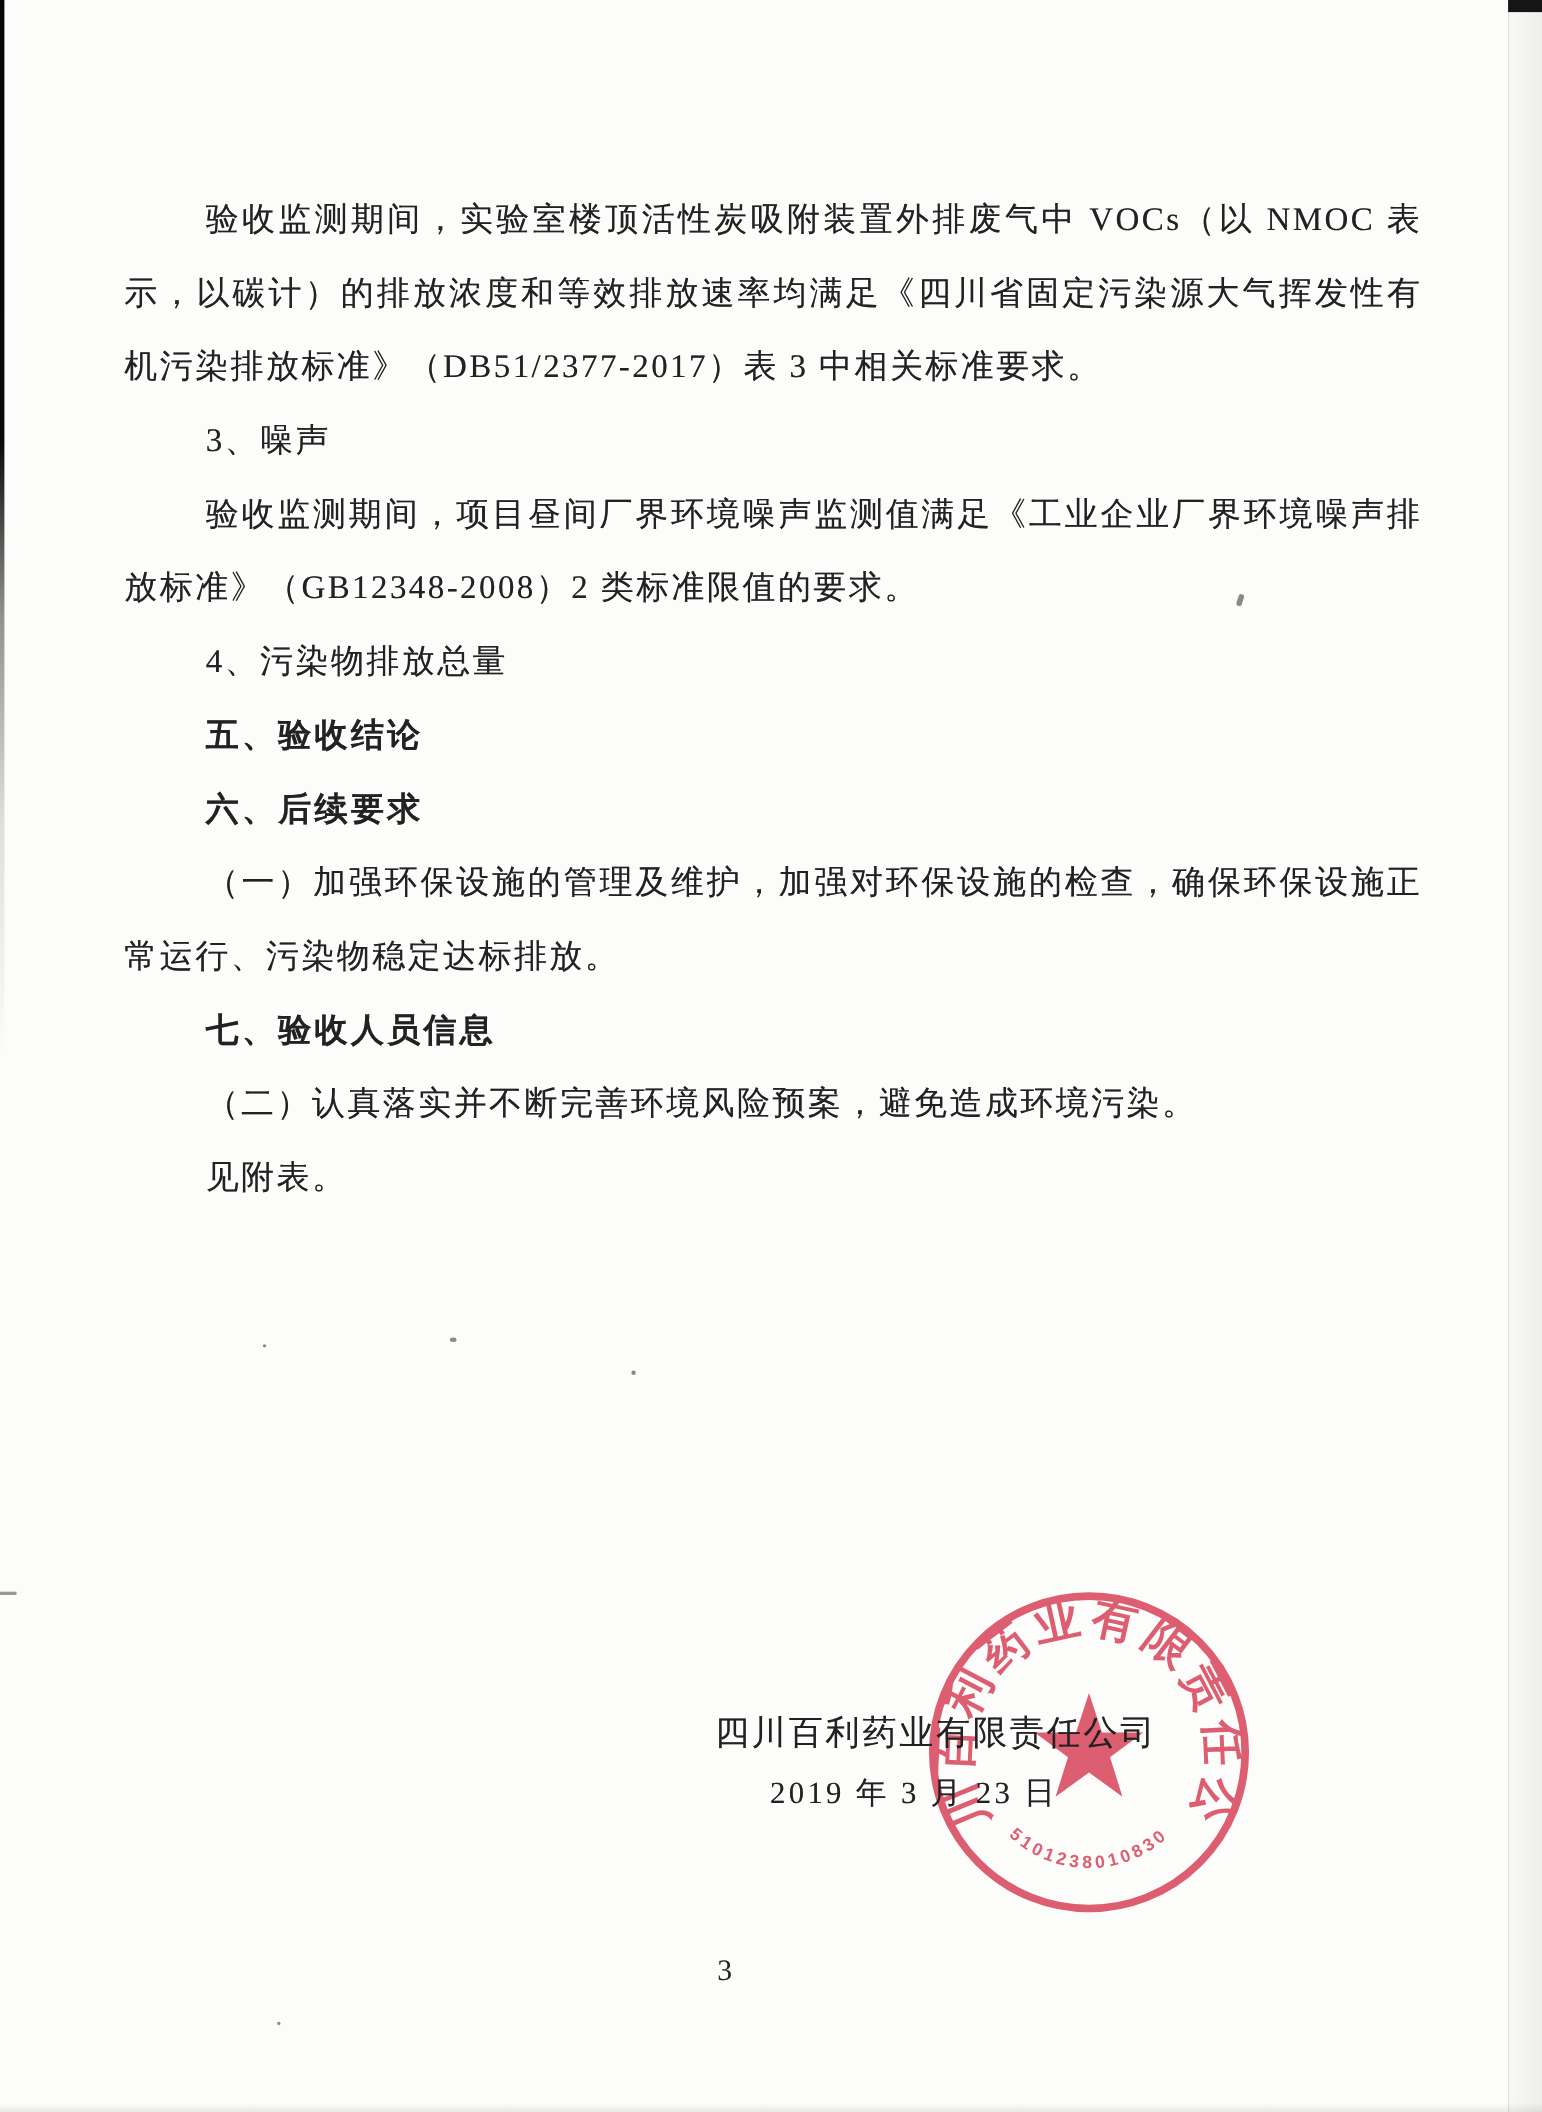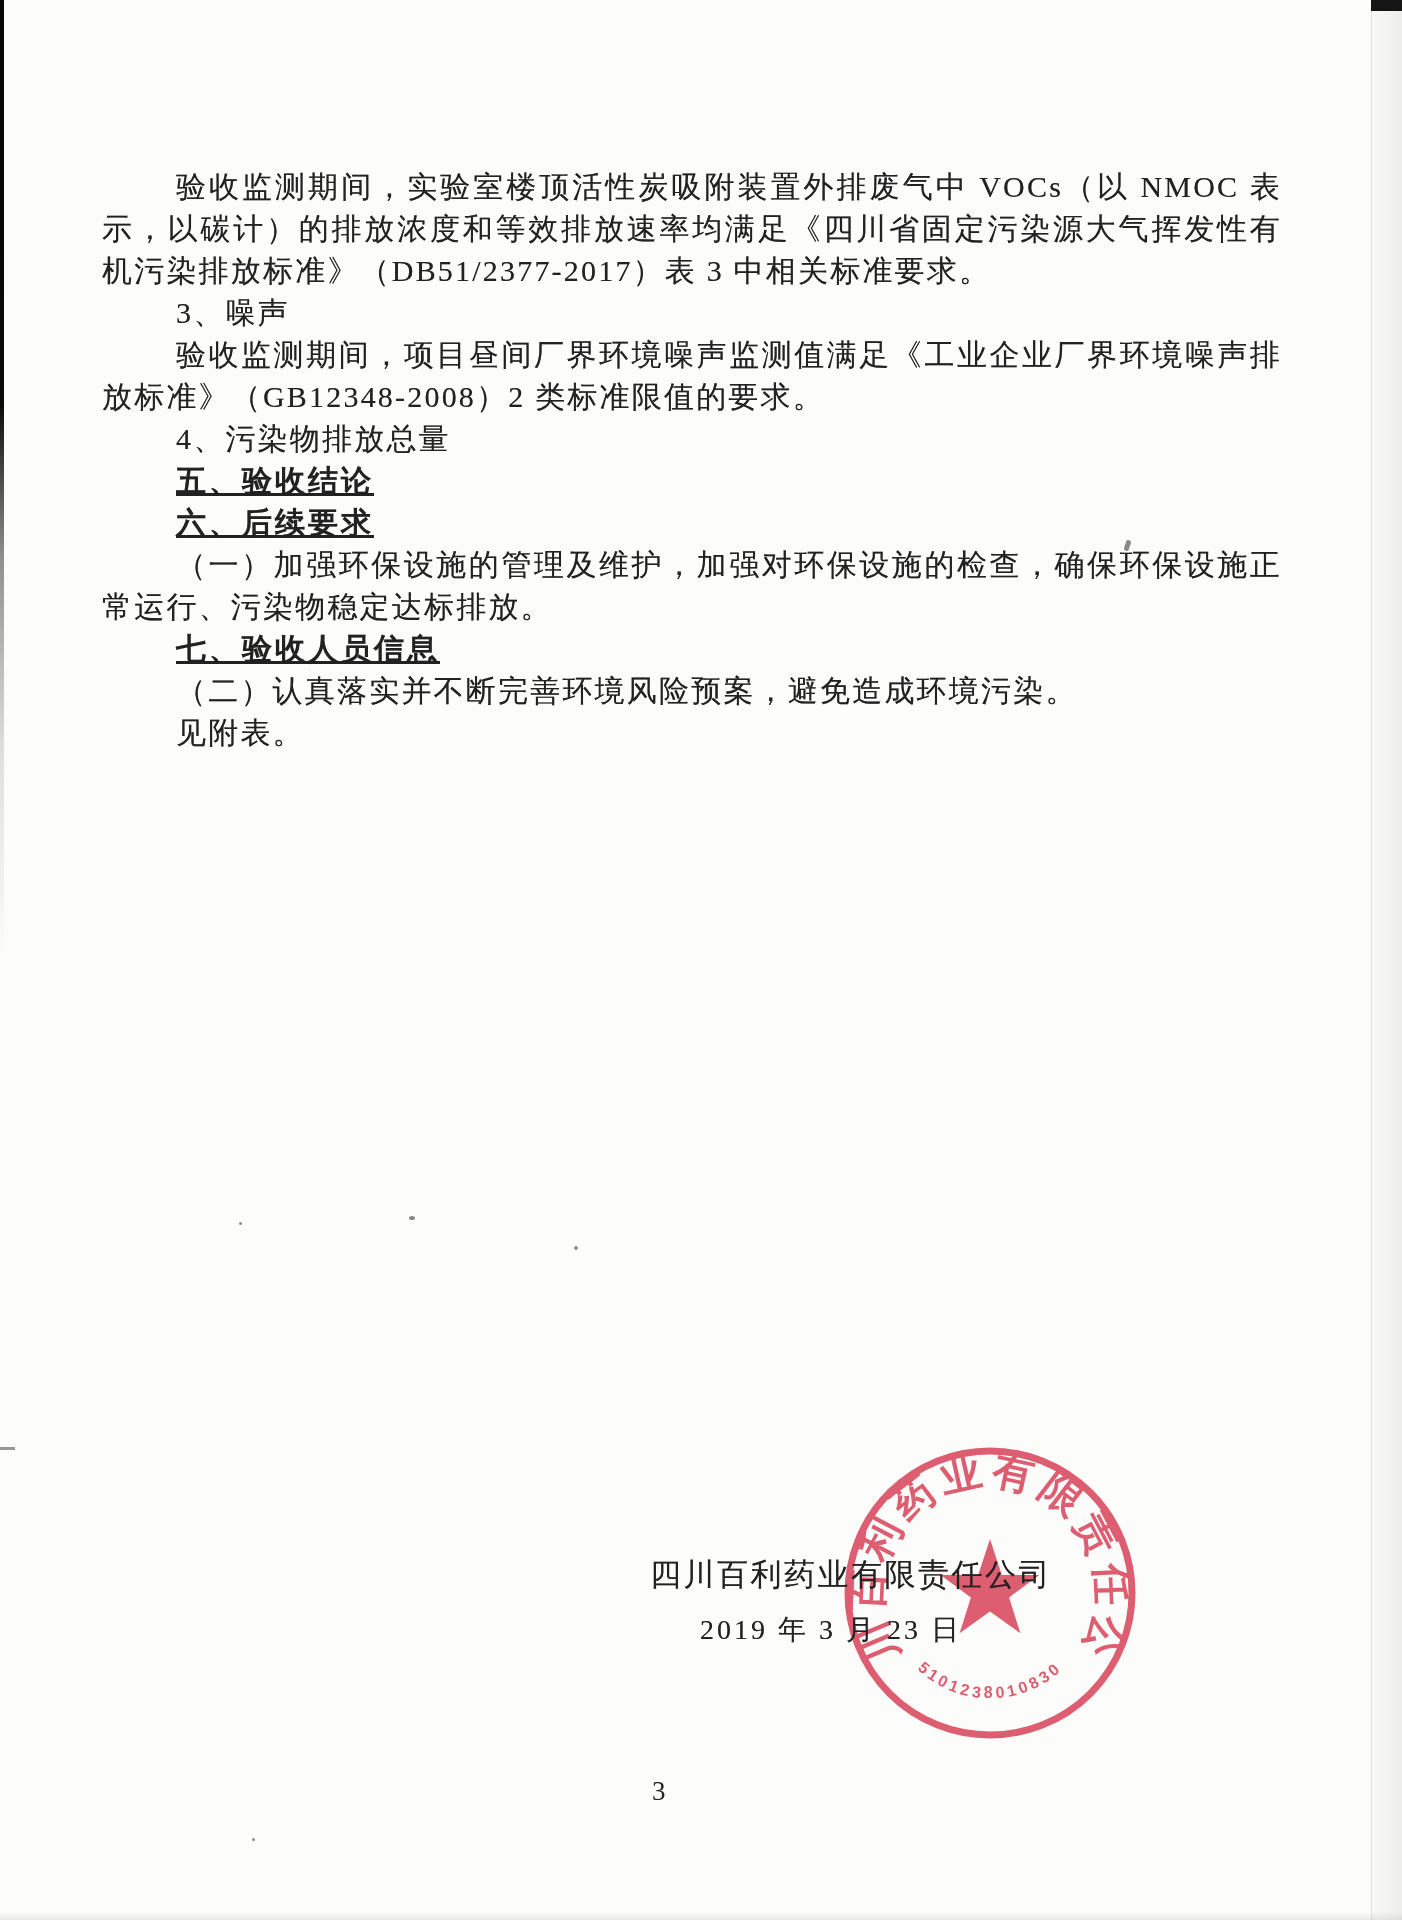--- a/index.html
+++ b/index.html
@@ -3,31 +3,30 @@
 <meta charset="utf-8">
 <style>
   html,body { margin:0; padding:0; background:#e9e9e9; }
   .page {
     position:relative; width:1402px; height:1920px;
     background:#fcfcfb; overflow:hidden;
     font-family:"Liberation Serif","DejaVu Serif",serif;
     color:#222;
   }
   .content {
-    position:absolute; left:102px; top:166px; width:1180px;
-    font-size:30px; line-height:42px; letter-spacing:2.2px;
+    position:absolute; left:113px; top:166px; width:1180px;
+    font-size:30px; line-height:67px; letter-spacing:2.2px;
     text-align:justify;
   }
   .para { margin:0; text-indent:74px; text-shadow:0 0 0.5px rgba(20,20,20,0.45); }
   .h-plain { font-weight:normal; }
   .h-bold {
     font-weight:bold;
     font-family:"Liberation Sans","DejaVu Sans",sans-serif;
     letter-spacing:3px;
-    text-decoration:underline;
   }
   .signature-company {
     position:absolute; left:650px; top:1554px; font-size:31px;
     letter-spacing:2.5px; z-index:3; text-shadow:0 0 0.5px rgba(20,20,20,0.45);
   }
   .signature-date {
     position:absolute; left:700px; top:1611px; font-size:28px;
     letter-spacing:3px; z-index:3; text-shadow:0 0 0.5px rgba(20,20,20,0.45);
   }
   .page-number {

